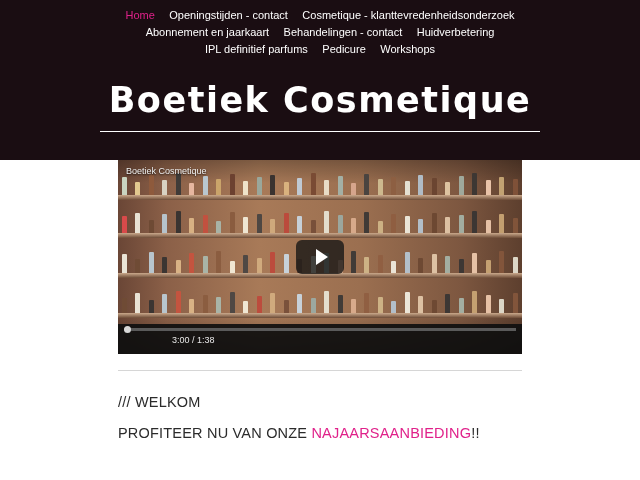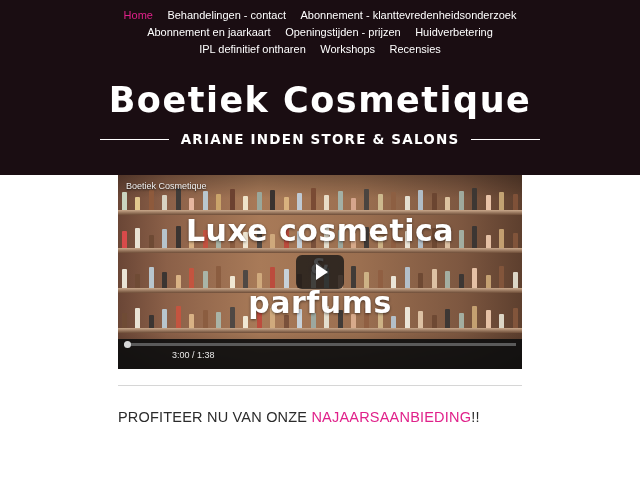--- a/index.html
+++ b/index.html
@@ -220,37 +220,36 @@
 </style>
 </head>
 <body>
 
 <div class="page">
 
   <div class="header-band">
 
     <div class="nav">
       <a href="#" class="active">Home</a>
-      <a href="#">Behandelingen - contact</a>
-      <a href="#">Abonnement - klanttevredenheidsonderzoek</a>
+      <a href="#">Openingstijden - contact</a>
+      <a href="#">Cosmetique - klanttevredenheidsonderzoek</a>
       <br>
       <a href="#">Abonnement en jaarkaart</a>
-      <a href="#">Openingstijden - prijzen</a>
+      <a href="#">Behandelingen - contact</a>
       <a href="#">Huidverbetering</a>
       <br>
-      <a href="#">IPL definitief ontharen</a>
+      <a href="#">IPL definitief parfums</a>
+      <a href="#">Pedicure</a>
       <a href="#">Workshops</a>
-      <a href="#">Recensies</a>
     </div>
 
     <div class="title-wrap">
       <div class="site-title">Boetiek Cosmetique</div>
       <div class="subtitle-row">
         <div class="rule"></div>
-        <div class="site-subtitle">ARIANE INDEN STORE &amp; SALONS</div>
         <div class="rule"></div>
       </div>
     </div>
     <div class="header-bottom-pad"></div>
   </div>
 
   <div class="content">
 
     <div class="video-box">
       <div class="video-shelf">
@@ -391,25 +390,20 @@
               <i style="height:18px;background:#e6c1a5;"></i>
             <i style="height:14px;background:#dcd6c6;"></i>
               <i style="height:20px;background:#82553b;"></i>
           </div>
           <div class="plank"></div>
         </div>
       </div>
 
       <div class="video-title">Boetiek Cosmetique</div>
 
-      <div class="video-overlay-text">
-        <div>Luxe cosmetica</div>
-        <div class="small">&amp;</div>
-        <div>parfums</div>
-      </div>
 
       <div class="play-button">
         <div class="tri"></div>
       </div>
 
       <div class="video-controls">
         <div class="progress-line">
           <div class="progress-knob"></div>
         </div>
         <div class="time-text">
@@ -417,17 +411,20 @@
           <span>/</span>
           <span>1:38</span>
         </div>
       </div>
     </div>
 
     <div class="video-divider"></div>
 
     <div class="body-text">
       <div class="para">
+        <span>/// </span><span>WELKOM</span>
+      </div>
+      <div class="para">
         <span>PROFITEER NU VAN ONZE </span><span class="highlight">NAJAARSAANBIEDING</span><span>!!</span>
       </div>
     </div>
   </div>
 </div>
 
 </body></html>

